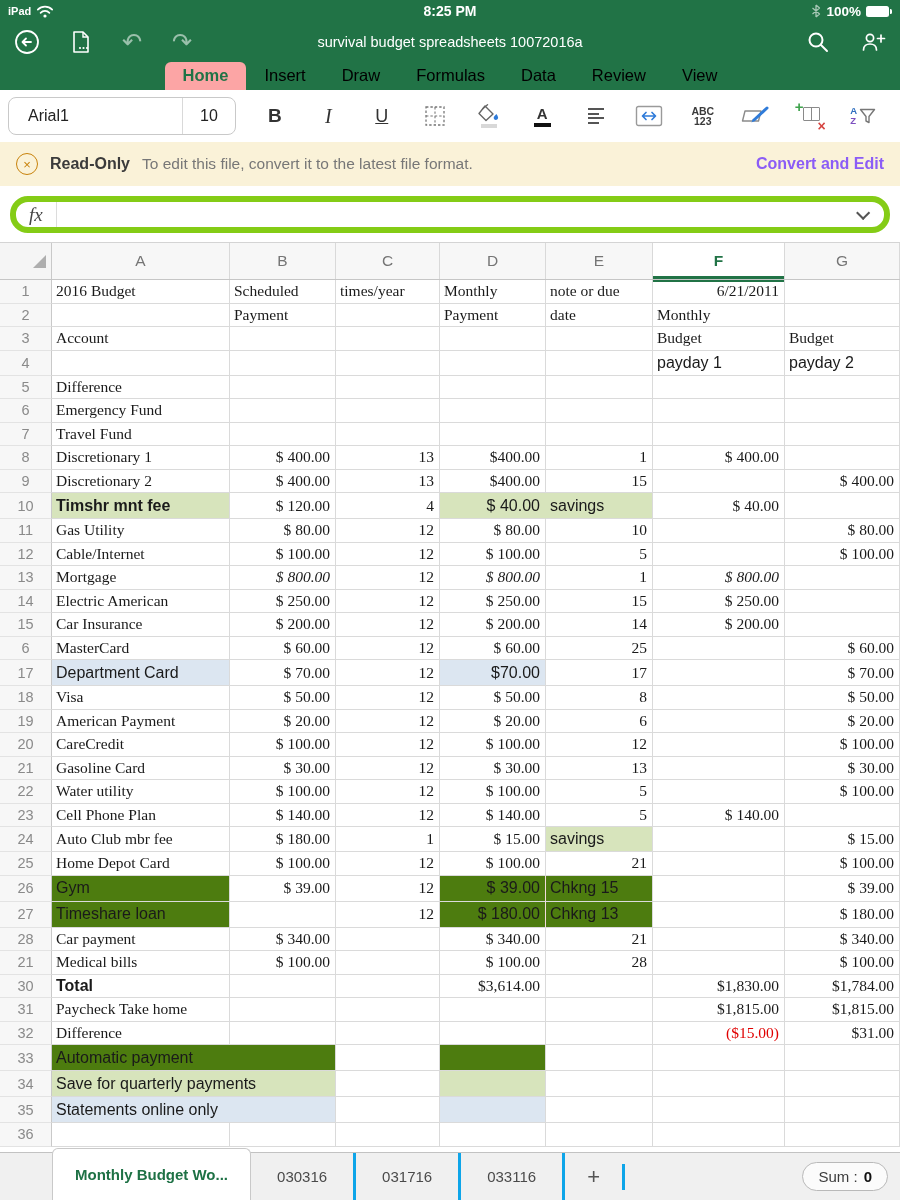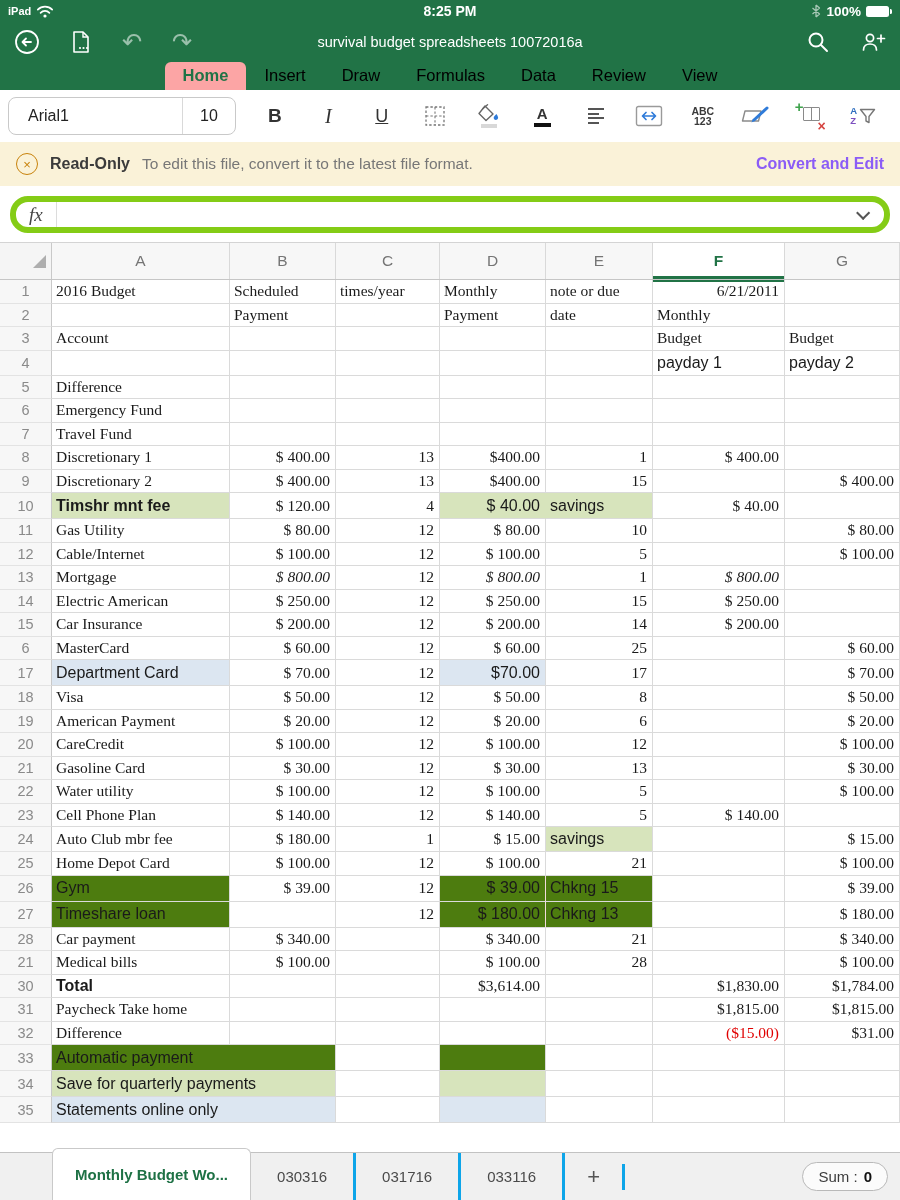--- a/index.html
+++ b/index.html
@@ -624,20 +624,30 @@
       </div>
       <div class="grid-row tall">
         <div class="row-num">35</div>
         <div class="cell span2 sans bg-blue span2">Statements online only</div>
         <div class="cell col-C"></div>
         <div class="cell col-D bg-blue"></div>
         <div class="cell col-E"></div>
         <div class="cell col-F"></div>
         <div class="cell col-G"></div>
       </div>
+      <div class="grid-row">
+        <div class="row-num">36</div>
+        <div class="cell col-A"></div>
+        <div class="cell col-B"></div>
+        <div class="cell col-C"></div>
+        <div class="cell col-D"></div>
+        <div class="cell col-E"></div>
+        <div class="cell col-F"></div>
+        <div class="cell col-G"></div>
+      </div>
     </div>
 
   <div class="sheet-bar">
     <div class="stabs">
         <div class="stab active">Monthly Budget Wo...</div>
         <div class="stab">030316</div>
         <div class="stab">031716</div>
         <div class="stab">033116</div>
       </div>
     <div class="stab add">+</div>

